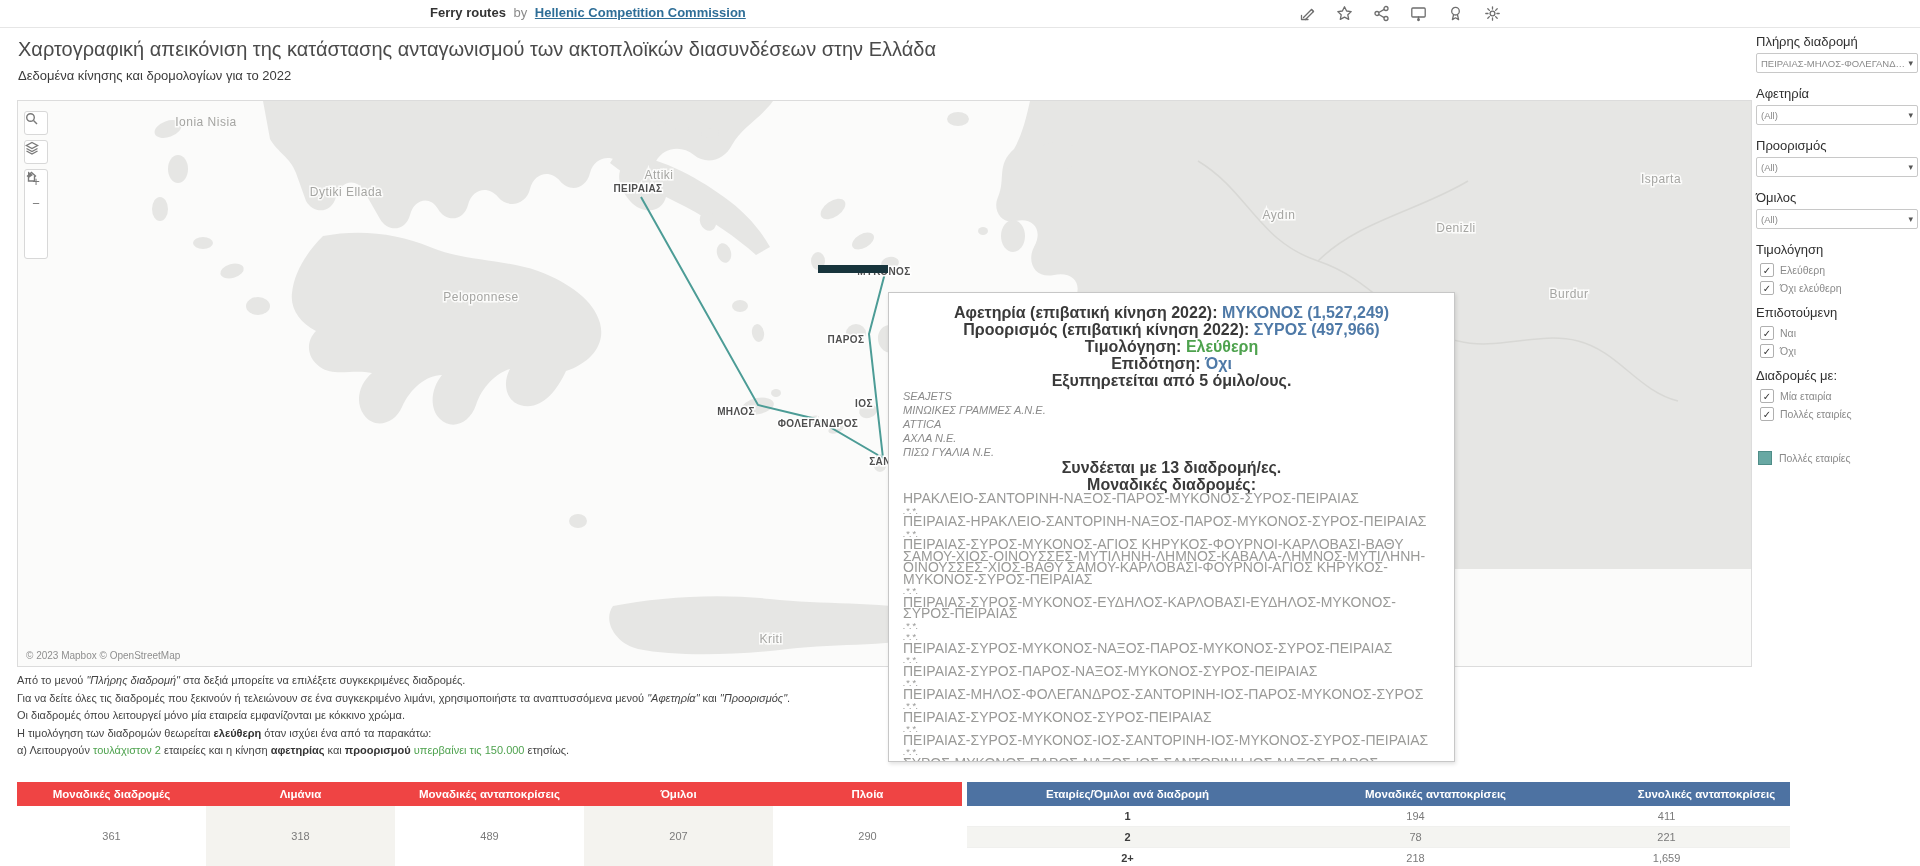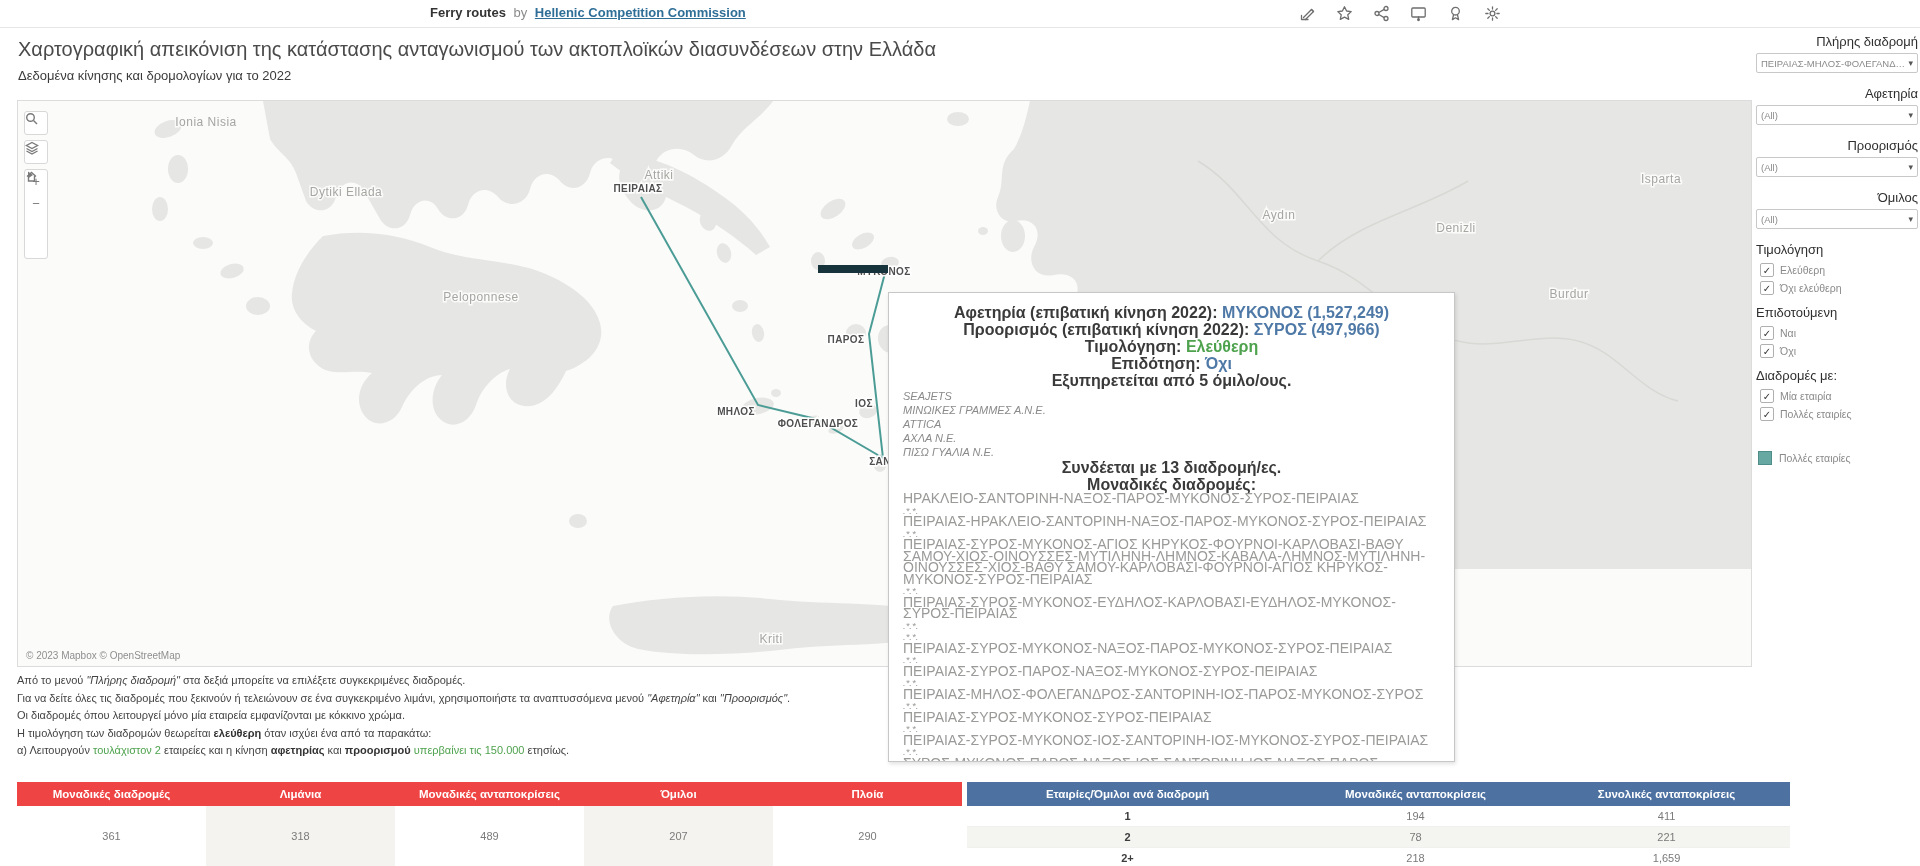--- a/index.html
+++ b/index.html
@@ -50,33 +50,33 @@
   
   .notes{position:absolute;left:17px;top:672px;width:860px;font-size:11px;line-height:17.5px;color:#444;}
   .seg-b{font-weight:bold;color:#333;}
   .seg-i{font-style:italic;}
   .seg-g{color:#4ea24e;}
   
   .tbl{position:absolute;top:782px;}
   .tbl-head{display:grid;height:24px;align-items:center;text-align:center;
             color:#fff;font-size:11.5px;font-weight:bold;}
   .summary-grid{grid-template-columns:repeat(5,1fr);}
-  .route-grid{grid-template-columns:39% 31% 30%;}
+  .route-grid{grid-template-columns:39% 31% 30%;gap:20px;}
   #summary-table{left:17px;width:945px;}
   #route-table{left:967px;width:823px;}
   .sum-body{display:grid;grid-template-columns:repeat(5,1fr);height:60px;}
   .sum-cell{display:flex;align-items:center;justify-content:center;font-size:11px;color:#7a7a7a;}
   .sum-cell:nth-child(even){background:#f4f3ef;}
   .route-row{display:grid;grid-template-columns:39% 31% 30%;height:20px;align-items:center;
              text-align:center;font-size:11px;color:#7a7a7a;border-bottom:1px solid #f0f0ee;}
   .route-row.alt{background:#f4f4f1;}
   .route-row .rk{font-weight:bold;color:#3c3c3c;}
   
   .sidebar{position:absolute;left:1756px;top:34px;width:162px;}
-  .filter-label{font-size:13px;color:#2f2f2f;margin-bottom:4px;text-align:right;}
+  .filter-label{font-size:13px;color:#2f2f2f;margin-bottom:4px;}
   .dropdown{height:18px;border:1px solid #c8c8c8;border-radius:2px;background:#fff;
             display:flex;align-items:center;padding:0 4px;margin-bottom:13px;cursor:pointer;}
   .dd-value{flex:1;font-size:9.5px;color:#8a8a8a;white-space:nowrap;overflow:hidden;text-overflow:ellipsis;}
   .dd-caret{font-size:9px;color:#555;margin-left:3px;}
   .cb-group-label{font-size:13px;color:#2f2f2f;margin:10px 0 6px 0;}
   .cb-row{display:flex;align-items:center;margin:0 0 4px 4px;cursor:pointer;}
   .cb-box{width:12px;height:12px;border:1px solid #b0b0b0;border-radius:2px;background:#fff;
           display:flex;align-items:center;justify-content:center;font-size:10px;color:#333;margin-right:6px;}
   .cb-label{font-size:10.5px;color:#8a8a8a;}
   .legend{display:flex;align-items:center;margin-top:30px;margin-left:2px;}

